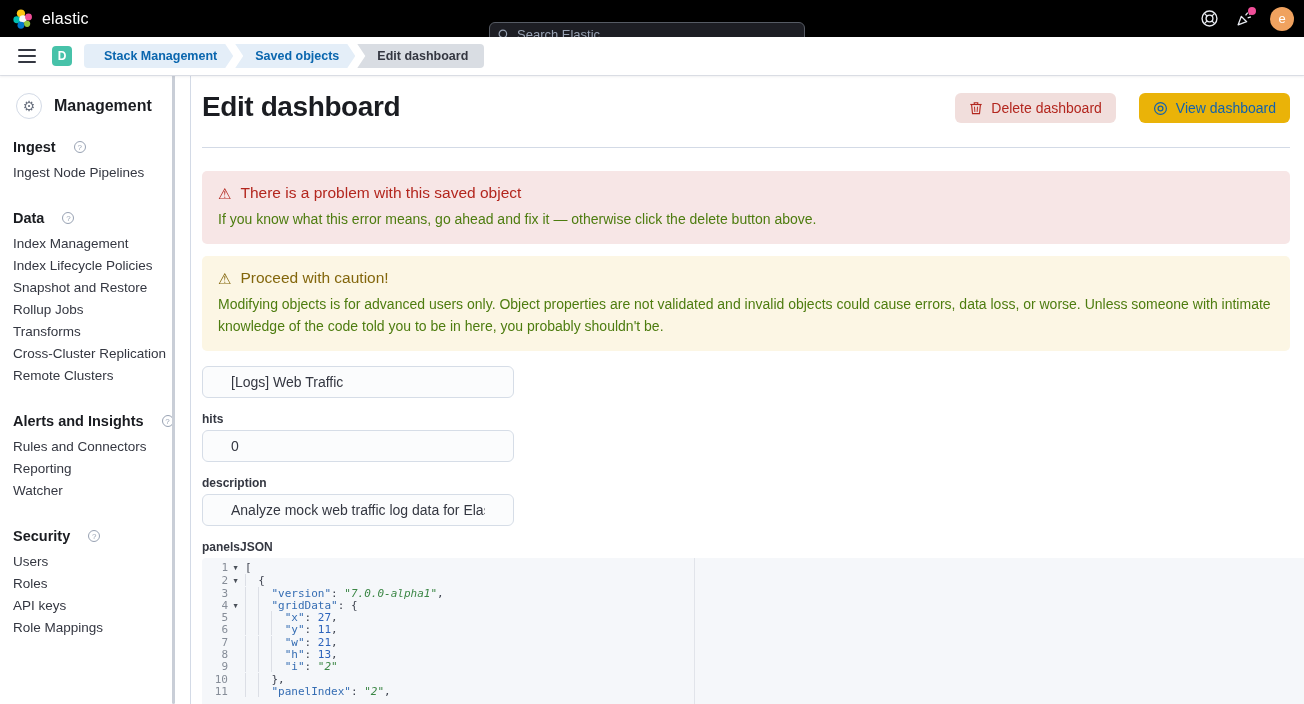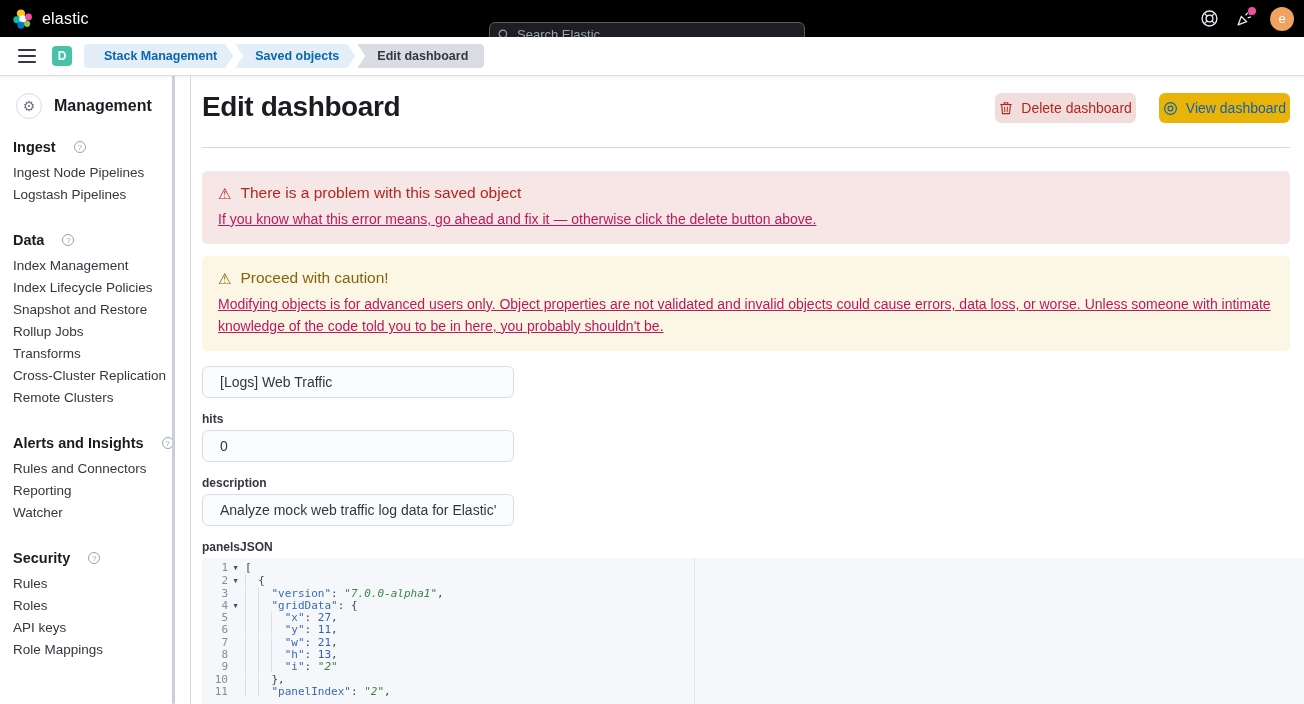--- a/index.html
+++ b/index.html
@@ -67,41 +67,41 @@
     align-items:center; justify-content:center; }
   .side-item { font-size:13.5px; color:#343741; line-height:22px; cursor:pointer; }
 
   
   main { flex:1; padding:16px 14px 0 11px; overflow:hidden; }
   .page-header { display:flex; align-items:flex-start; justify-content:space-between; }
   h1 { font-size:28px; font-weight:700; color:#1a1c21; letter-spacing:-.4px; }
   .actions { display:flex; gap:12px; margin-top:2px; }
   .btn { height:30px; border:none; border-radius:6px; font-size:14px; font-weight:500;
     font-family:"Liberation Sans",sans-serif; display:flex; align-items:center;
-    gap:8px; padding:0 4px; cursor:pointer; }
+    gap:8px; padding:0 14px; cursor:pointer; }
   .btn.danger { background:#f1dedc; color:#b3261e; }
   .btn.primary { background:#eab308; color:#1262ae;margin-left:11px; }
   .divider { border:none; border-top:1px solid #d3dae6; margin:24px 0 0; }
 
   .callout { border-radius:5px; padding:13px 16px 14px; margin-top:23px; }
   .callout .co-title { font-size:15.5px; font-weight:500; display:flex;
     align-items:center; gap:9px; }
-  .callout .co-body { font-size:14px; line-height:22px; color:#be185d; margin-top:6px;text-decoration:underline; }
+  .callout .co-body { font-size:14px; line-height:22px; color:#4d7c0f; margin-top:6px; }
   .callout.danger { background:#f7e6e6; }
   .callout.danger .co-title { color:#b3261e; }
   .callout.warning { background:#fcf6e4; margin-top:12px; }
   .callout.warning .co-title { color:#83660c; }
   .warn-glyph { font-size:15px; line-height:1; }
 
   .form { margin-top:15px; }
   .field { margin-bottom:14px; }
   .field label { display:block; font-size:12px; font-weight:700; color:#343741;
     margin-bottom:4px; }
   .field input { width:312px; height:32px; border:1px solid #d6dde7;
-    background:#fbfcfd; border-radius:6px; padding:0 17px; font-size:14px;
+    background:#fbfcfd; border-radius:6px; padding:0 28px; font-size:14px;
     color:#343741; font-family:"Liberation Sans",sans-serif; }
 
   
   .editor { position:relative; width:1279px; height:173px; background:#f5f7fa;
     border-radius:4px; overflow:hidden; font-family:"DejaVu Sans Mono",monospace;
     font-size:11px; line-height:12.3px; padding-top:4px; }
   .print-margin { position:absolute; left:492px; top:0; bottom:0; width:1px;
     background:#e1e4ea; }
   .line { white-space:pre; height:12.3px; }
   .ln { display:inline-block; width:26px; text-align:right; color:#868d98; }
@@ -183,21 +183,20 @@
       <div class="mgmt-icon">⚙</div>
       <div class="mgmt-title">Management</div>
     </div>
     <nav id="side-sections">
         <div class="side-section">
           <h3>
             <span>Ingest</span>
             <span class="qcircle">?</span>
           </h3>
           <div class="side-item">Ingest Node Pipelines</div>
-          <div class="side-item">Logstash Pipelines</div>
         </div>
         <div class="side-section">
           <h3>
             <span>Data</span>
             <span class="qcircle">?</span>
           </h3>
           <div class="side-item">Index Management</div>
           <div class="side-item">Index Lifecycle Policies</div>
           <div class="side-item">Snapshot and Restore</div>
           <div class="side-item">Rollup Jobs</div>
@@ -212,21 +211,21 @@
           </h3>
           <div class="side-item">Rules and Connectors</div>
           <div class="side-item">Reporting</div>
           <div class="side-item">Watcher</div>
         </div>
         <div class="side-section">
           <h3>
             <span>Security</span>
             <span class="qcircle">?</span>
           </h3>
-          <div class="side-item">Rules</div>
+          <div class="side-item">Users</div>
           <div class="side-item">Roles</div>
           <div class="side-item">API keys</div>
           <div class="side-item">Role Mappings</div>
         </div>
       </nav>
     <div class="side-scroll"></div>
   </aside>
 
   <main>
     <div class="page-header">

